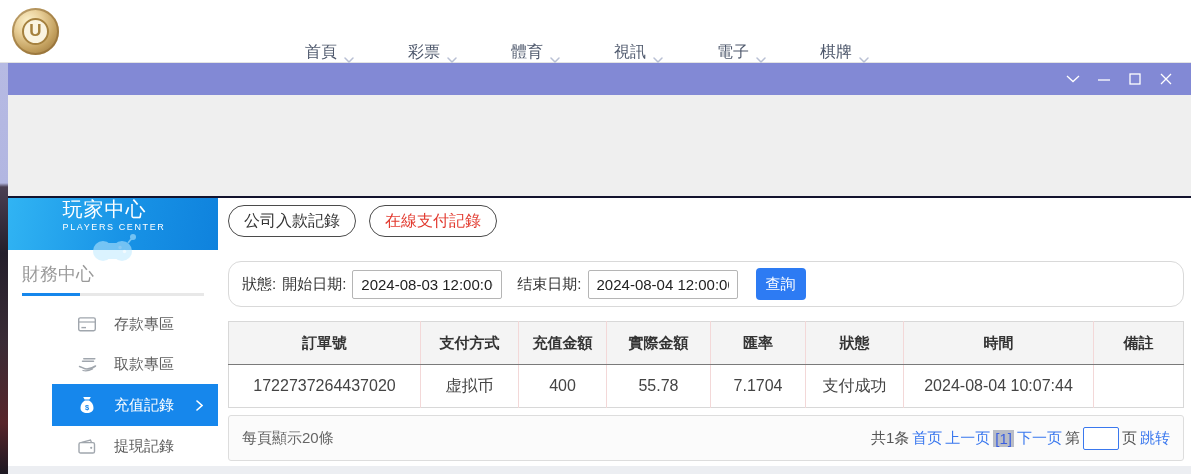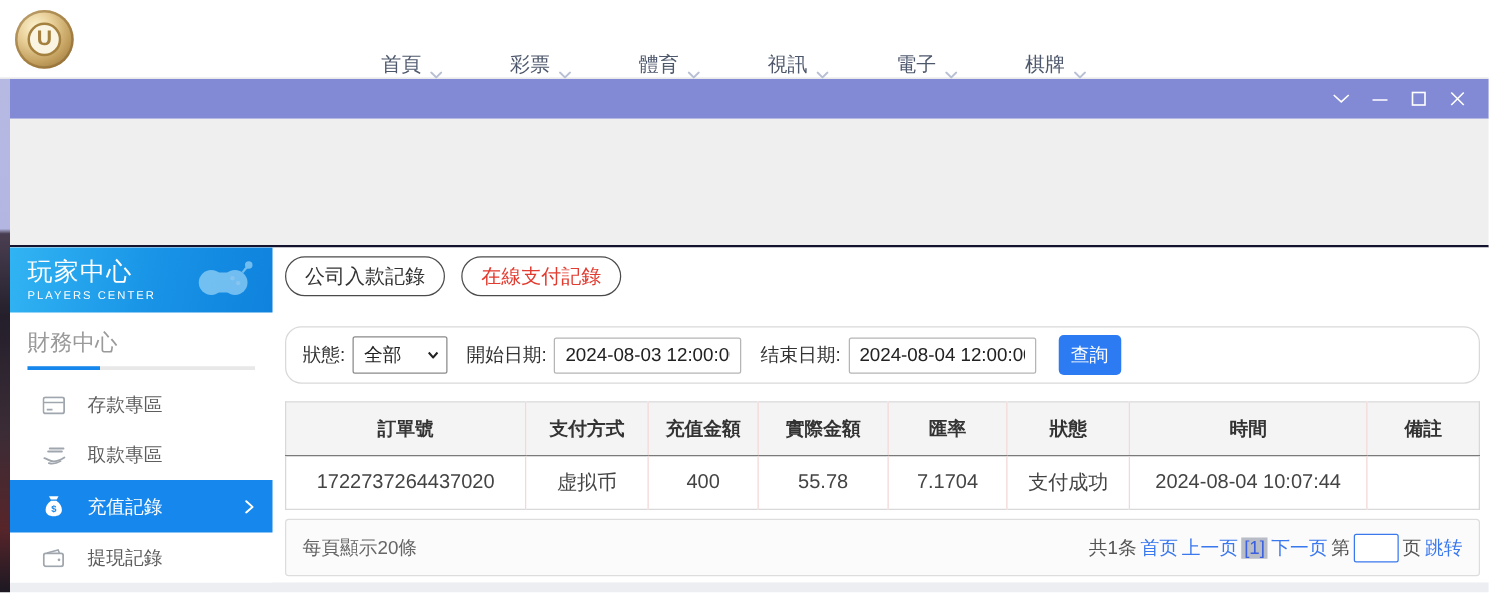--- a/index.html
+++ b/index.html
@@ -41,31 +41,31 @@
     justify-content:center; color:#fff; cursor:pointer; }
   .modal-gray { height:101px; background:#efefef; }
   .modal-divider { height:2px; background:#13132e; }
   .modal-content { display:flex; height:268px; background:#fff; }
   .modal-bottom { height:8px; background:#eceef2; }
 
   
   .sidebar { width:210px; flex:none; background:#fff; }
   .sidebar-header { height:52px; color:#fff; display:flex; align-items:center;
     justify-content:space-between; padding:0 12px 0 14px;
-    background:linear-gradient(100deg,#31b4f3 0%, #1893e6 55%, #0f82dd 100%); }
+    background:linear-gradient(100deg,#31b4f3 0%, #1893e6 55%, #0f82dd 100%);flex-direction:column; }
   .sb-title { font-size:20px; letter-spacing:1px; line-height:1.1; }
   .sb-sub { font-size:9px; letter-spacing:1.6px; margin-top:2px; }
   .sb-gamepad { color:#bfeaff; opacity:.55; flex:none; }
   .sb-section { font-size:18px; color:#9a9a9a; padding:12px 14px 7px; }
   .sb-underline { margin:0 14px; height:3px; background:#e8e8e8; position:relative; }
   .sb-underline .blue { position:absolute; left:0; top:0; width:58px; height:3px;
     background:#1687ec; }
   .sb-menu { padding-top:8px; }
   .sb-item { height:40px; display:flex; align-items:center; gap:17px;
-    padding-left:25px; color:#5d5d5d; font-size:15px; cursor:pointer; position:relative; }
+    padding-left:25px; color:#5d5d5d; font-size:15px; cursor:pointer; position:relative;margin-left:44px; }
   .sb-icon { color:#a0a6ad; width:20px; display:flex; justify-content:center; }
   .sb-item.active { background:#1687ec; color:#fff; height:42px; }
   .sb-item.active .sb-icon { color:#fff; }
   .chev-right { position:absolute; right:15px; display:none; color:#fff; }
   .sb-item.active .chev-right { display:block; }
 
   
   .main { flex:1; padding:7px 8px 0 10px; }
   .tabs { display:flex; gap:13px; margin-bottom:24px; }
   .tab { height:32px; padding:0 15px; border:1px solid #4b4b4b; border-radius:17px;
@@ -255,28 +255,20 @@
 
     <main class="main">
 
       <div class="tabs">
         <button class="tab">公司入款記錄</button>
         <button class="tab tab-red">在線支付記錄</button>
       </div>
 
       <div class="filterbox">
         <span>狀態:</span>
-        <span class="selectwrap">
-          <select class="status-select">
-            <option>全部</option>
-          </select>
-          <svg class="sel-arrow" width="9" height="6" viewBox="0 0 9 6">
-              <path d="M1 1l3.5 4L8 1" fill="none" stroke="currentColor" stroke-width="1.6"></path>
-            </svg>
-        </span>
         <span>開始日期:</span>
         <input class="date-input" value="2024-08-03 12:00:00" style="">
         <span>结束日期:</span>
         <input class="date-input" value="2024-08-04 12:00:00" style="">
         <button class="search-btn">查詢</button>
       </div>
 
       <table class="records">
         <colgroup>
           <col style="width:192px">

